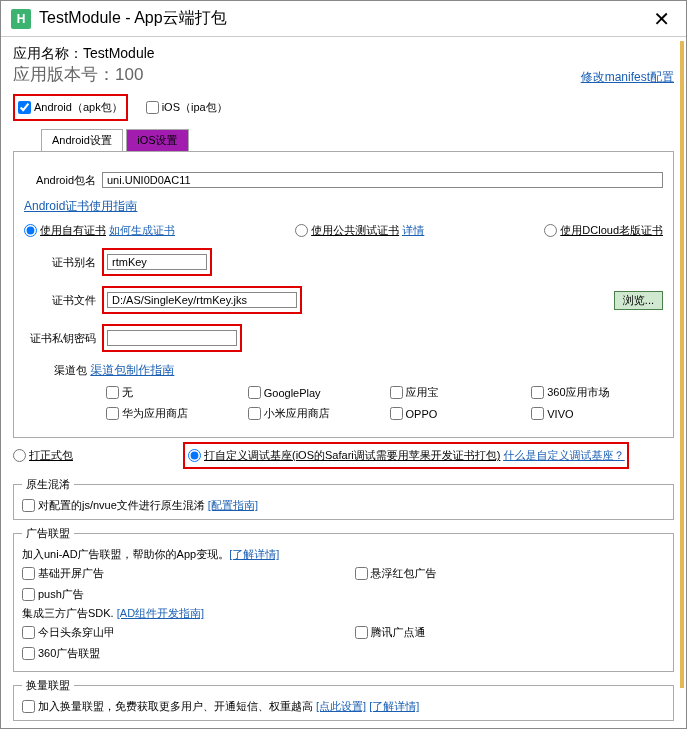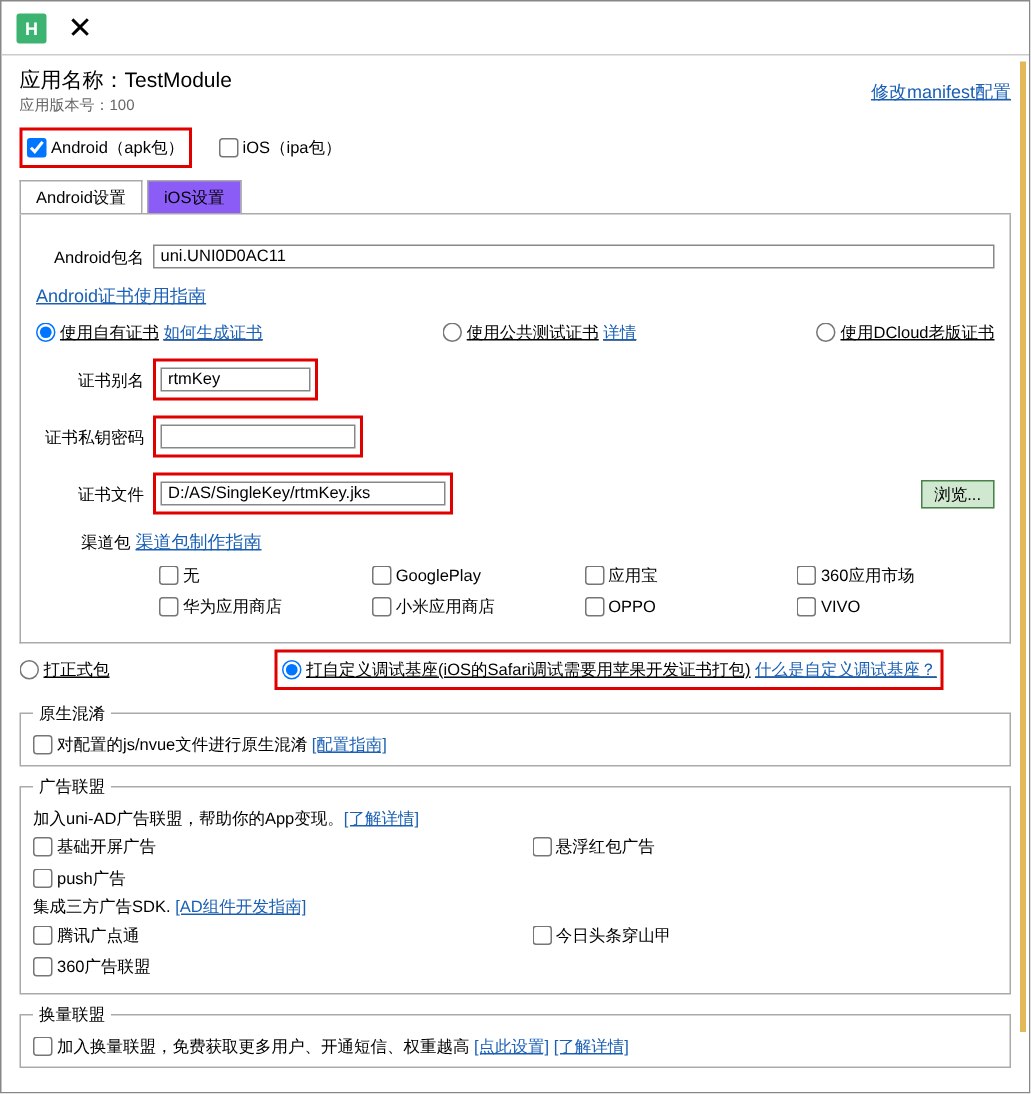--- a/index.html
+++ b/index.html
@@ -3,29 +3,29 @@
 <meta charset="utf-8">
 <style>
 * { box-sizing: border-box; margin: 0; padding: 0; }
 body { font-family: "Microsoft YaHei", SimSun, sans-serif; font-size: 12px; background: #fff; color: #000; }
 .window { width: 687px; height: 729px; border: 1px solid #888; position: relative; }
 .titlebar { height: 36px; display: flex; align-items: center; padding: 0 10px; border-bottom: 1px solid #ccc; }
 .logo { width: 20px; height: 20px; background: #3cb371; color: #fff; font-weight: bold; text-align: center; line-height: 20px; margin-right: 8px; border-radius: 2px; }
 .title { font-size: 16px; flex: 1; }
 .close { font-size: 20px; cursor: pointer; padding: 0 6px; }
 .content { padding: 8px 12px; height: calc(100% - 36px); overflow: hidden; position: relative; }
-.app-header { display: flex; justify-content: space-between; align-items: center; margin-bottom: 6px; }
+.app-header { display: flex; justify-content: space-between; align-items: flex-end; margin-bottom: 6px; }
 .app-name { font-size: 14px; }
-.app-ver { font-size: 10px; color: #666; }
+.app-ver { font-size: 17px; color: #666; }
 .link { color: #1a5fb4; text-decoration: underline; cursor: pointer; }
 .platform-row { margin: 8px 0; display: flex; gap: 18px; }
 .redbox { border: 2px solid #e00000; padding: 4px 3px; display: inline-block; }
 .tabs { border-bottom: 1px solid #aaa; margin-top: 6px; }
-.tab { display: inline-block; padding: 3px 10px; border: 1px solid #aaa; border-bottom: none; background: #8b5cf6; font-size: 11px; cursor: pointer; }
-.tab.active { background: #fff; }
+.tab { display: inline-block; padding: 3px 10px; border: 1px solid #aaa; border-bottom: none; background: #a21caf; font-size: 11px; cursor: pointer; }
+.tab.active { background: #fff; margin-left: 28px; }
 .tab-body { border: 1px solid #aaa; border-top: none; padding: 10px; }
 .form-row { display: flex; align-items: center; margin: 10px 0; gap: 6px; }
 .form-row label { width: 72px; text-align: right; font-size: 11px; }
 .text-input { border: 1px solid #888; padding: 2px 4px; font-size: 11px; height: 16px; }
 .wide { flex: 1; }
 .radio-row { display: flex; margin: 8px 0; }
 .radio-item { display: flex; align-items: center; gap: 3px; font-size: 11px; text-decoration: underline; }
 .channel-grid { display: grid; grid-template-columns: repeat(4, 1fr); gap: 6px 10px; margin: 6px 0 6px 82px; }
 .check-item { display: flex; align-items: center; gap: 3px; font-size: 11px; }
 .fieldset { border: 1px solid #aaa; padding: 6px 8px; margin: 6px 0; }
@@ -39,20 +39,21 @@
 .section-label { font-size: 11px; margin-left: 30px; }
 .right-stripe { position: absolute; right: 2px; top: 40px; bottom: 40px; width: 4px; background: #e3b859; }
 </style>
 </head>
 <body>
 
 <div class="window">
   <div class="right-stripe"></div>
   <div class="titlebar">
     <div class="logo">H</div>
+    <div class="title">TestModule - App云端打包</div>
     <div class="close">✕</div>
   </div>
 
   <div class="content">
     <div class="app-header">
       <div>
         <div class="app-name">
           <span>应用名称：</span><span>TestModule</span>
         </div>
         <div class="app-ver">
@@ -103,28 +104,28 @@
             <input type="radio" style="">
             <span>使用DCloud老版证书</span>
           </span>
       </div>
 
       <div class="form-row">
         <label>证书别名</label>
         <span class="redbox"><input class="text-input" style="width: 100px;" value="rtmKey"></span>
       </div>
       <div class="form-row">
-        <label>证书私钥密码</label>
-        <span class="redbox"><input type="password" class="text-input" style="width: 130px;" value=""></span>
-      </div>
-      <div class="form-row">
         <label>证书文件</label>
         <span class="redbox" style="flex:0 0 auto;"><input class="text-input" style="width: 190px;" value="D:/AS/SingleKey/rtmKey.jks"></span>
         <span style="flex:1"></span>
         <button class="btn-browse">浏览...</button>
+      </div>
+      <div class="form-row">
+        <label>证书私钥密码</label>
+        <span class="redbox"><input type="password" class="text-input" style="width: 130px;" value=""></span>
       </div>
 
       <div>
         <span class="section-label">渠道包</span>
         <span class="link">渠道包制作指南</span>
       </div>
       <div class="channel-grid">
         <span class="check-item">
             <input type="checkbox" style="">
             <span>无</span>
@@ -195,25 +196,25 @@
           </span>
         <span class="check-item">
             <input type="checkbox" style="">
             <span>push广告</span>
           </span>
       </div>
       <div style="font-size:11px;"><span>集成三方广告SDK.</span> <span class="link">[AD组件开发指南]</span></div>
       <div class="ad-grid">
         <span class="check-item">
             <input type="checkbox" style="">
+            <span>今日头条穿山甲</span>
+          </span>
+        <span class="check-item">
+            <input type="checkbox" style="">
             <span>腾讯广点通</span>
-          </span>
-        <span class="check-item">
-            <input type="checkbox" style="">
-            <span>今日头条穿山甲</span>
           </span>
         <span class="check-item">
             <input type="checkbox" style="">
             <span>360广告联盟</span>
           </span>
       </div>
     </fieldset>
 
     <fieldset class="fieldset">
       <legend>换量联盟</legend>

